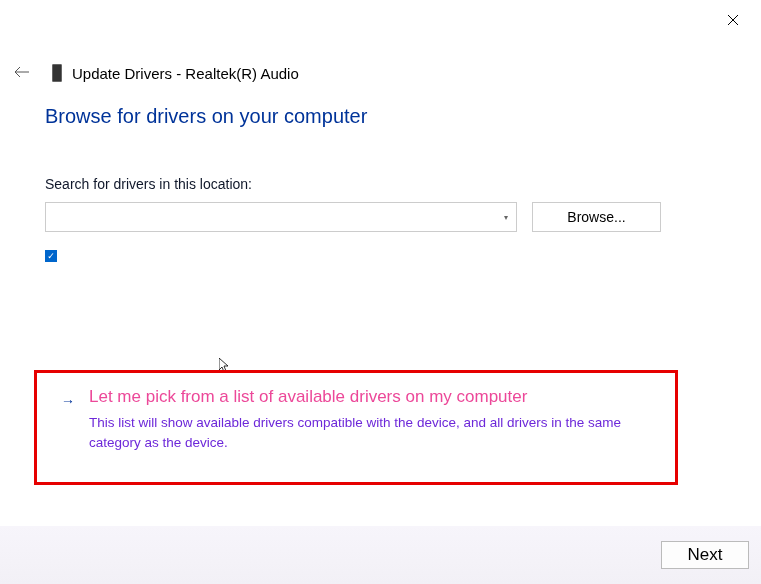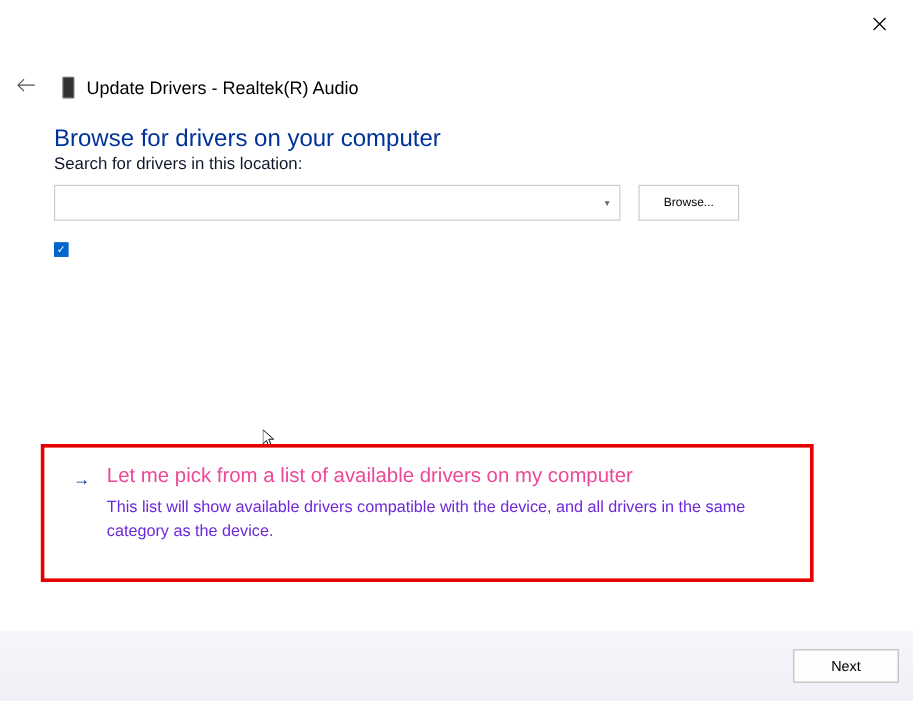--- a/index.html
+++ b/index.html
@@ -63,20 +63,21 @@
     .content {
       position: absolute;
       top: 105px;
       left: 45px;
       right: 45px;
     }
     .heading {
       font-size: 20px;
       color: #003399;
       font-weight: 400;
+      margin-bottom: 48px;
     }
     .search-label {
       font-size: 14px;
       color: #0f172a;
       margin-bottom: 10px;
     }
     .path-row {
       display: flex;
       gap: 15px;
       align-items: center;
@@ -92,25 +93,25 @@
       align-items: center;
       padding: 0 8px;
     }
     .path-input .dropdown-caret {
       position: absolute;
       right: 8px;
       font-size: 8px;
       color: #666;
     }
     .browse-btn {
-      width: 84px;
+      width: 129px;
       height: 30px;
       border: 1px solid #cccccc;
       background: #fff;
-      font-size: 10px;
+      font-size: 14px;
       color: #000;
       cursor: pointer;
       display: flex;
       align-items: center;
       justify-content: center;
     }
     .checkbox-row {
       display: flex;
       align-items: center;
       gap: 7px;
@@ -184,21 +185,21 @@
       align-items: center;
       justify-content: flex-end;
       padding-right: 12px;
       gap: 8px;
     }
     .footer-btn {
       width: 88px;
       height: 28px;
       border: 1px solid #bbbbbb;
       background: #fdfdfd;
-      font-size: 12px;
+      font-size: 17px;
       color: #000;
       cursor: pointer;
       display: flex;
       align-items: center;
       justify-content: center;
     }
   </style>
 </head>
 <body>
 

